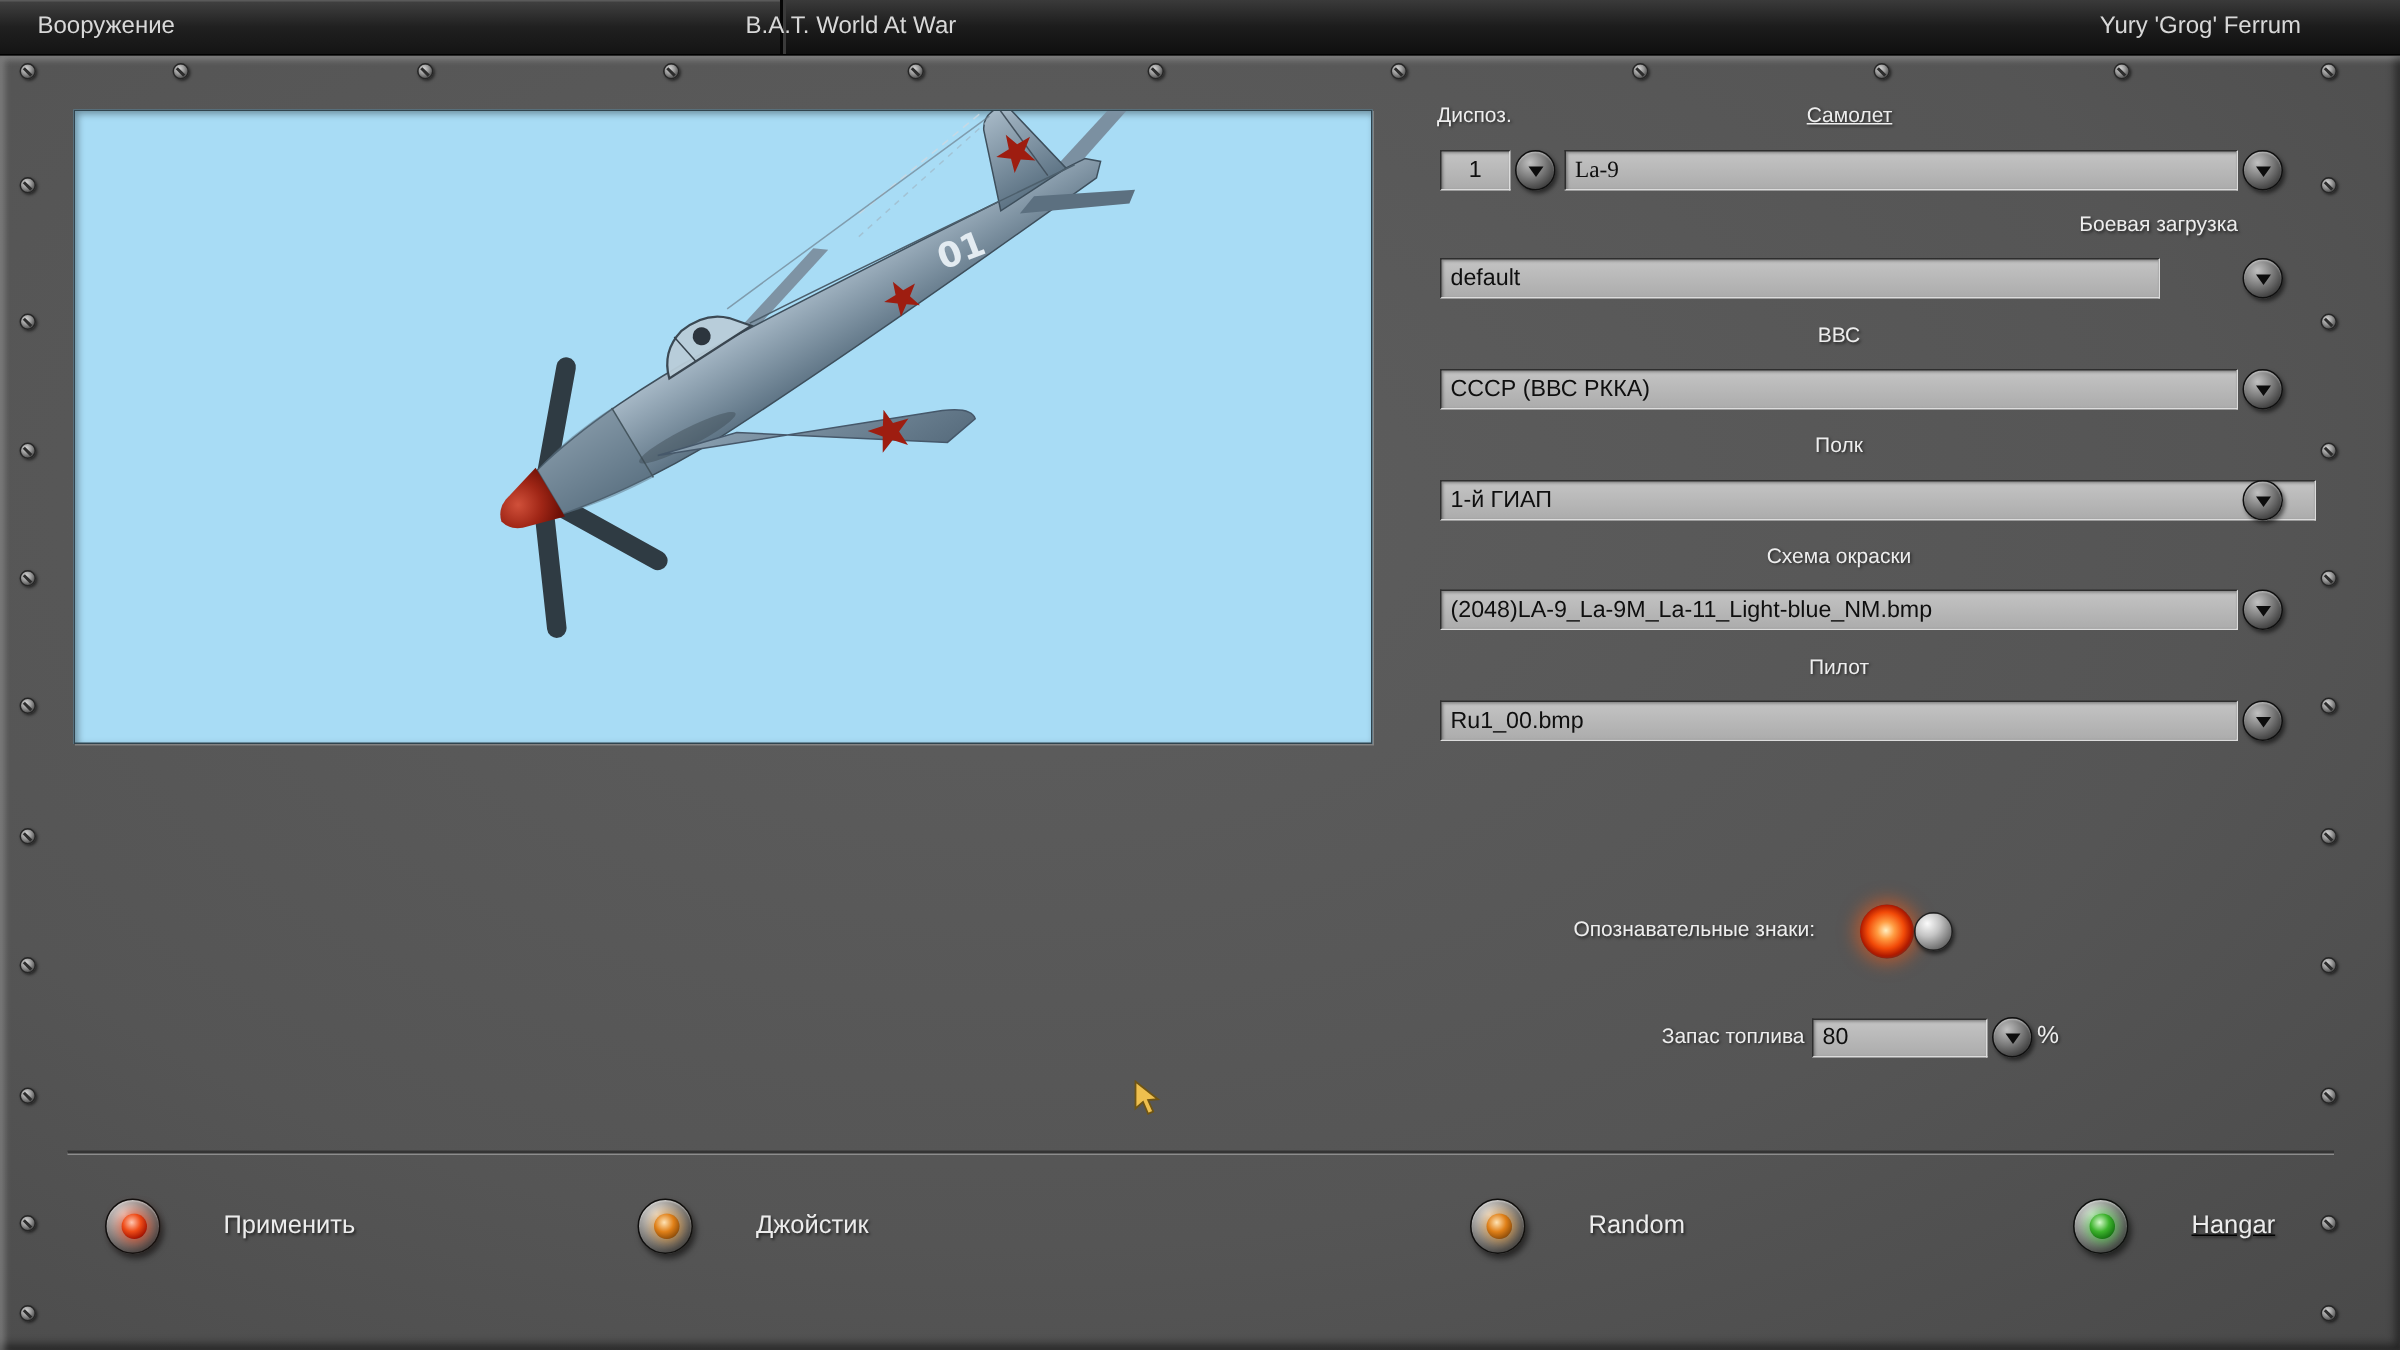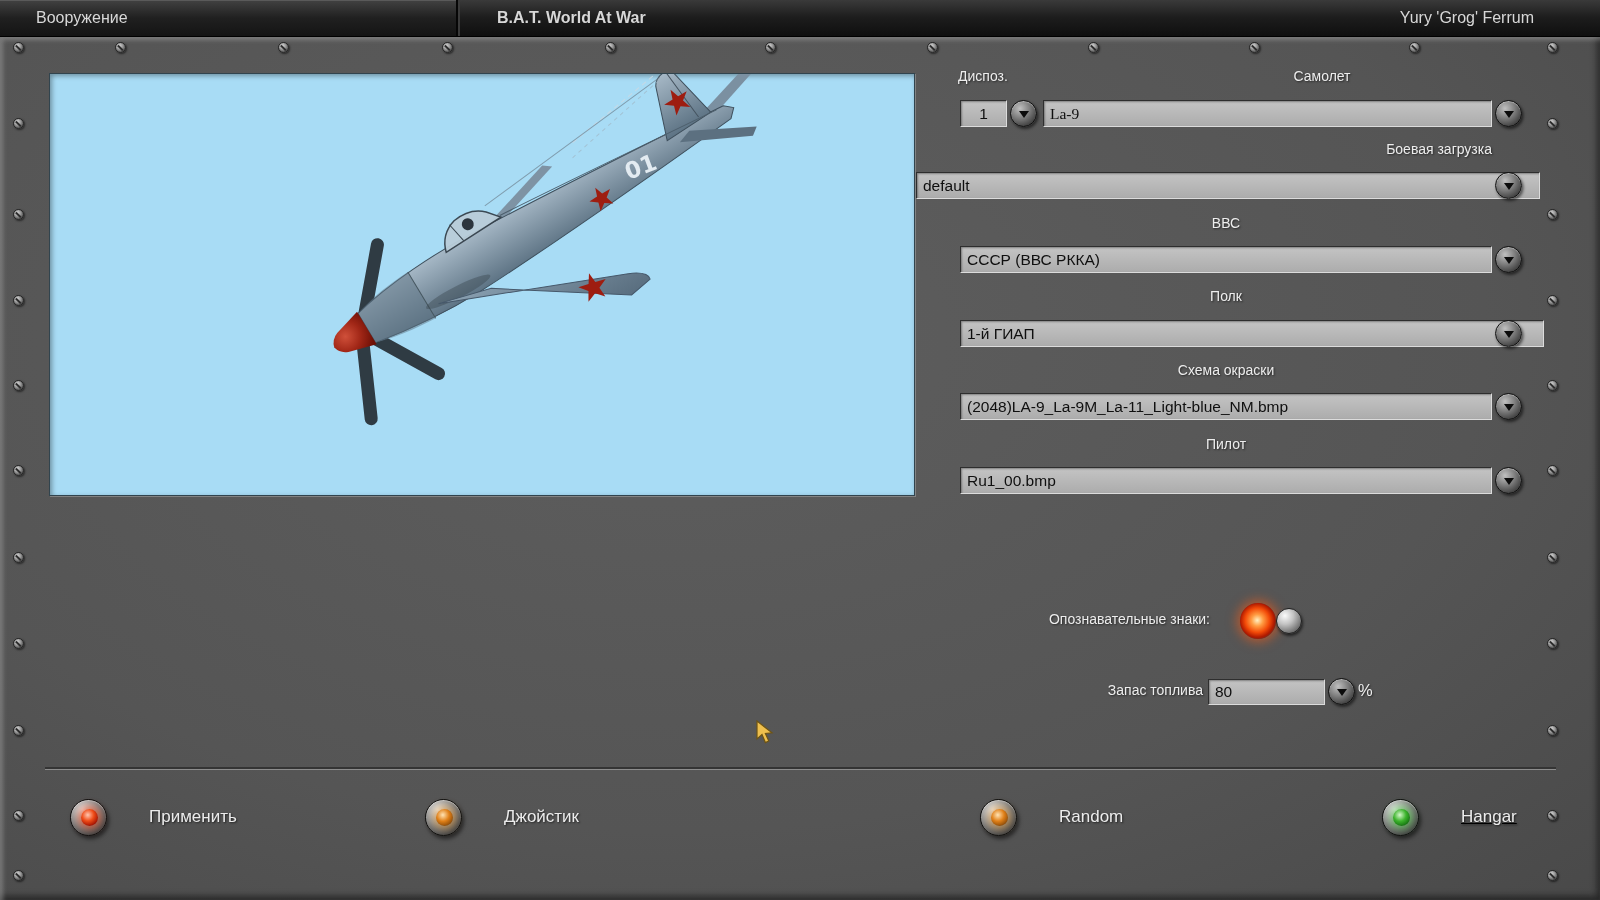--- a/index.html
+++ b/index.html
@@ -3,25 +3,25 @@
 <meta charset="utf-8">
 <style>
   * { margin:0; padding:0; box-sizing:border-box; }
   body { font-family:"Liberation Sans", sans-serif; background:#222; }
   #stage { position:relative; width:1600px; height:900px; overflow:hidden; background:#4f4f4f; }
 
   
   .topbar { position:absolute; left:0; top:0; width:1600px; height:37px;
     background:linear-gradient(180deg,#3a3a3a,#1d1d1d 48%,#0f0f0f);
     border-bottom:1px solid #000; color:#d8d8d8; font-size:16px; z-index:30; }
-  .tab-left { position:absolute; left:0; top:0; width:458px; height:100%;
+  .tab-left { position:absolute; left:0; top:0; width:522px; height:100%;
     background:linear-gradient(180deg,#424242,#202020 50%,#141414);
     border-right:2px solid #060606; box-shadow:inset 0 1px 0 #5a5a5a, 2px 0 0 #3a3a3a;
-    line-height:36px; padding-left:36px; }
-  .tab-center { position:absolute; left:497px; top:0; line-height:36px;font-weight:bold; }
+    line-height:36px; padding-left:25px; }
+  .tab-center { position:absolute; left:497px; top:0; line-height:36px; }
   .player-name { position:absolute; right:66px; top:0; line-height:36px; }
 
   
   .panel { position:absolute; left:0; top:37px; width:1600px; height:863px;
     background:radial-gradient(ellipse at 42% 35%, #5e5e5e, #555 62%, #494949);
     box-shadow:inset 3px 3px 4px rgba(190,190,190,.4), inset -3px -4px 6px rgba(15,15,15,.6); }
 
   .screw { position:absolute; width:11px; height:11px; border-radius:50%;
     background:radial-gradient(circle at 38% 32%, #d9d9d9, #9a9a9a 40%, #565656 75%, #333);
     border:1px solid #262626; box-shadow:1px 1px 2px rgba(0,0,0,.55); z-index:5; }
@@ -141,32 +141,32 @@
         <path d="M250,150 Q252,142 260,139 L288,131 L288,169 L260,161 Q252,158 250,150 Z" fill="url(#gSpin)"></path>
         <use href="#star" transform="translate(556,160) scale(1.05)" fill="#9e1d10"></use>
         <use href="#star" transform="translate(671,116) scale(1.15)" fill="#9e1d10"></use>
         <use href="#star" transform="translate(503,232) rotate(14) scale(1.25)" fill="#9e1d10"></use>
         <text x="590" y="158" font-family="'DejaVu Sans', sans-serif" font-size="23" font-weight="bold" fill="#e3ebf1" transform="rotate(10 590 150)">01</text>
       </g>
     </svg>
   </div>
 
   <div class="fld-label" style="left:958px; top:68px; width:84px; text-align:left;">Диспоз.</div>
-  <div class="fld-label" style="left:1097px; top:68px; width:450px;">Самолет</div>
+  <div class="fld-label" style="left:1008px; top:68px; width:450px;text-decoration:underline;">Самолет</div>
   <input class="tinput" style="left: 960px; top: 100px; width: 47px; text-align: center;" value="1">
   <div class="knob" style="left:1010px; top:100px;">
     <span class="tri"></span>
     </div>
   <div class="combo" style="left:1043px; top:100px; width:449px;font-family:Liberation Serif, serif;">La-9</div>
   <div class="knob" style="left:1495px; top:100px;">
     <span class="tri"></span>
     </div>
 
   <div class="fld-label" style="left:960px; top:141px; width:532px;text-align:right;">Боевая загрузка</div>
-  <div class="combo" style="left:916px; top:172px; width:624px;">default</div>
+  <div class="combo" style="left:960px; top:172px; width:480px;">default</div>
   <div class="knob" style="left:1495px; top:172px;">
     <span class="tri"></span>
     </div>
 
   <div class="fld-label" style="left:960px; top:215px; width:532px;">ВВС</div>
   <div class="combo" style="left:960px; top:246px; width:532px;">СССР (ВВС РККА)</div>
   <div class="knob" style="left:1495px; top:246px;">
     <span class="tri"></span>
     </div>
 

